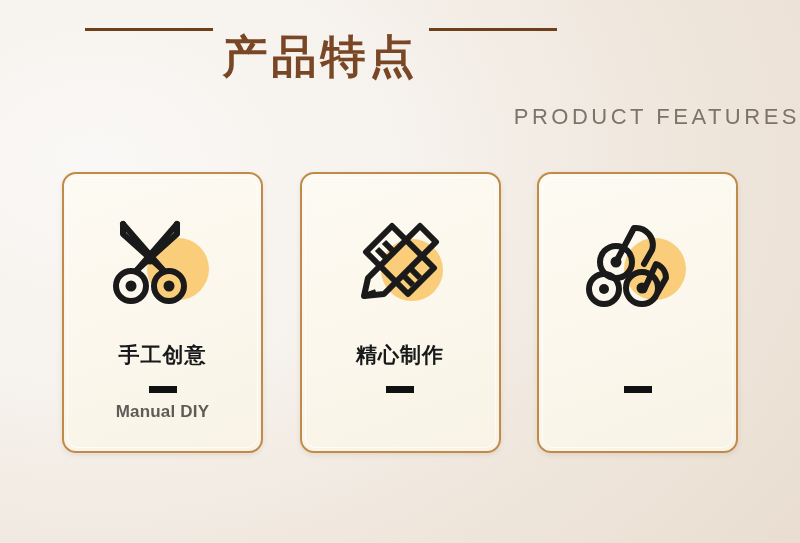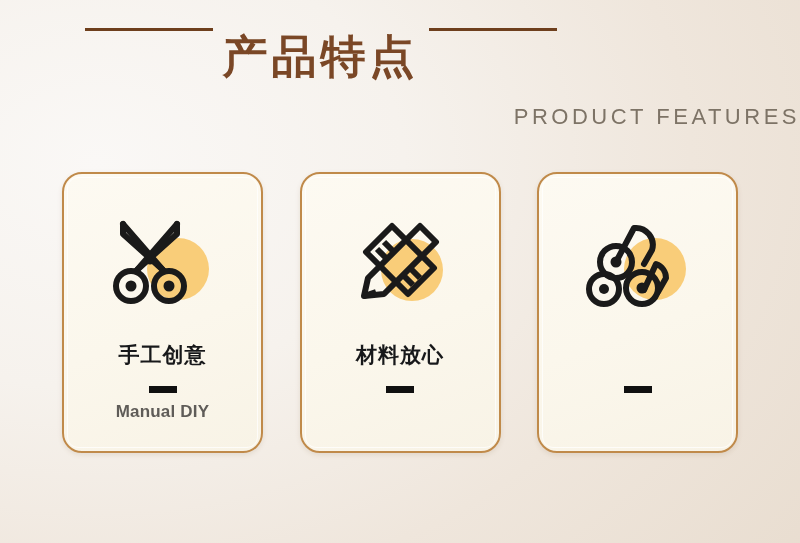--- a/index.html
+++ b/index.html
@@ -74,21 +74,21 @@
     height: 281px;
     display: flex;
     justify-content: space-between;
   }
   .card {
     position: relative;
     width: 201px;
     height: 281px;
     box-sizing: border-box;
     border: 2px solid #c08a4a;
-    border-radius: 20px;
+    border-radius: 14px;
     background: linear-gradient(160deg, #fdfaf2 0%, #fbf7ec 55%, #f8f3e6 100%);
     box-shadow: 0 2px 5px rgba(120, 90, 55, 0.13);
   }
   .card::after {
     content: "";
     position: absolute;
     left: 3px;
     top: 3px;
     right: 3px;
     bottom: 3px;
@@ -206,21 +206,21 @@
               <path d="M29 33 L39 43"></path>
               <path d="M62 52 L72 62"></path>
               <path d="M55 59 L65 69"></path>
 
               <path d="M16 80 L20 62 L72 10 L88 26 L36 78 Z"></path>
               <path d="M16 80 L28 76"></path>
             </g>
           </svg>
         </div>
       </div>
-      <div class="card-title">材料放心</div>
+      <div class="card-title">精心制作</div>
       <div class="divider"></div>
     </div>
 
     <div class="card">
       <div class="icon-wrap">
         <div class="icon-box">
           <span class="blob" style="left:38px; top:22px; width:62px; height:62px;"></span>
           <svg class="icon-svg" width="104" height="96" viewBox="0 0 104 96">
             <g fill="none" stroke="#1a1a1a" stroke-width="6" stroke-linejoin="round" stroke-linecap="round">
 

